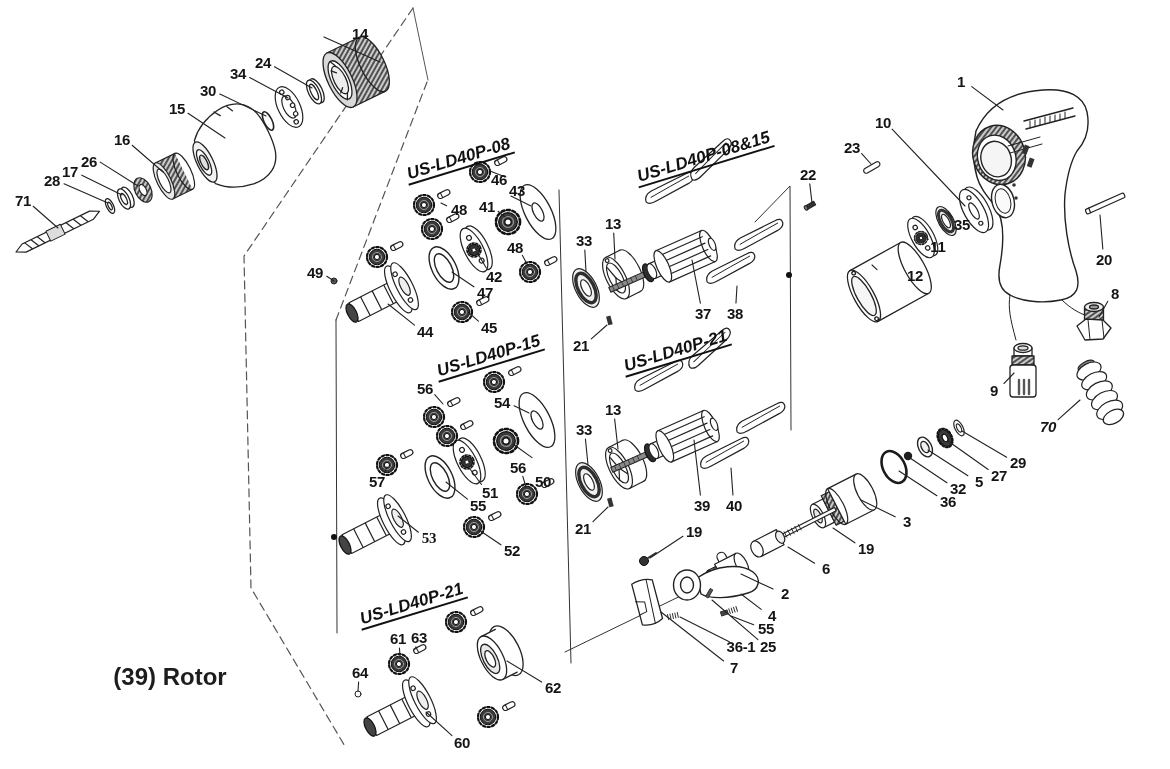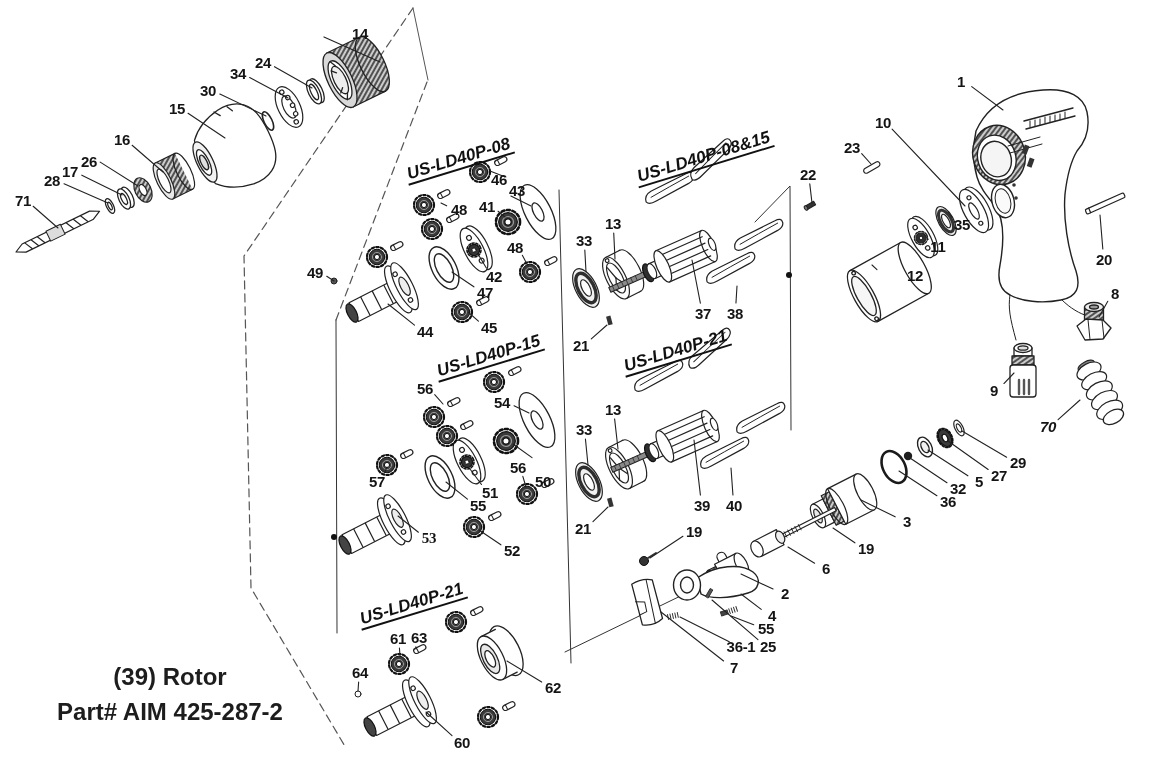--- a/index.html
+++ b/index.html
@@ -599,15 +599,14 @@
       <div class="plabel" style="left: 553px; top: 687px;">62</div>
       <div class="plabel" style="left: 462px; top: 742px;">60</div>
       <div class="glabel" style="left: 459px; top: 160px; transform: translate(-50%, -50%) rotate(-17deg);">US-LD40P-08</div>
       <div class="glabel" style="left: 704px; top: 158px; transform: translate(-50%, -50%) rotate(-17deg);">US-LD40P-08&amp;15</div>
       <div class="glabel" style="left: 489px; top: 357px; transform: translate(-50%, -50%) rotate(-17deg);">US-LD40P-15</div>
       <div class="glabel" style="left: 676px; top: 352px; transform: translate(-50%, -50%) rotate(-17deg);">US-LD40P-21</div>
       <div class="glabel" style="left: 412px; top: 605px; transform: translate(-50%, -50%) rotate(-17deg);">US-LD40P-21</div>
     </div>
 
 <div class="note" style="left:170px;top:677px">(39) Rotor</div>
-<div class="note" style="left:170px;top:712px">Part# AIM 425-287-2</div>
 
 </div>
 
 </body></html>

